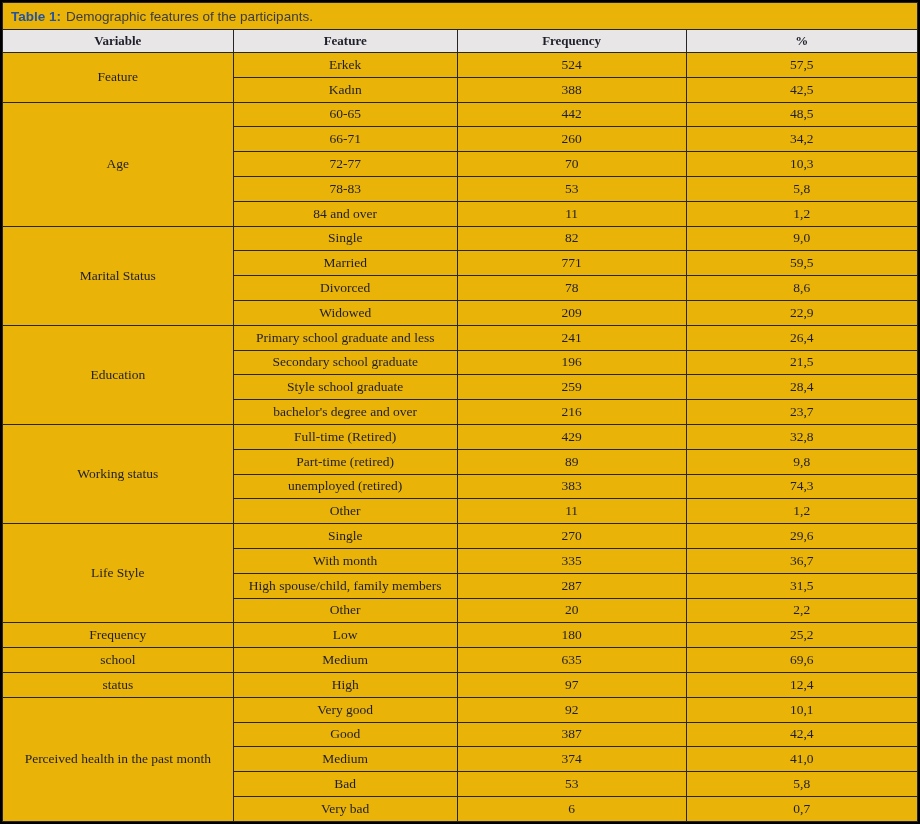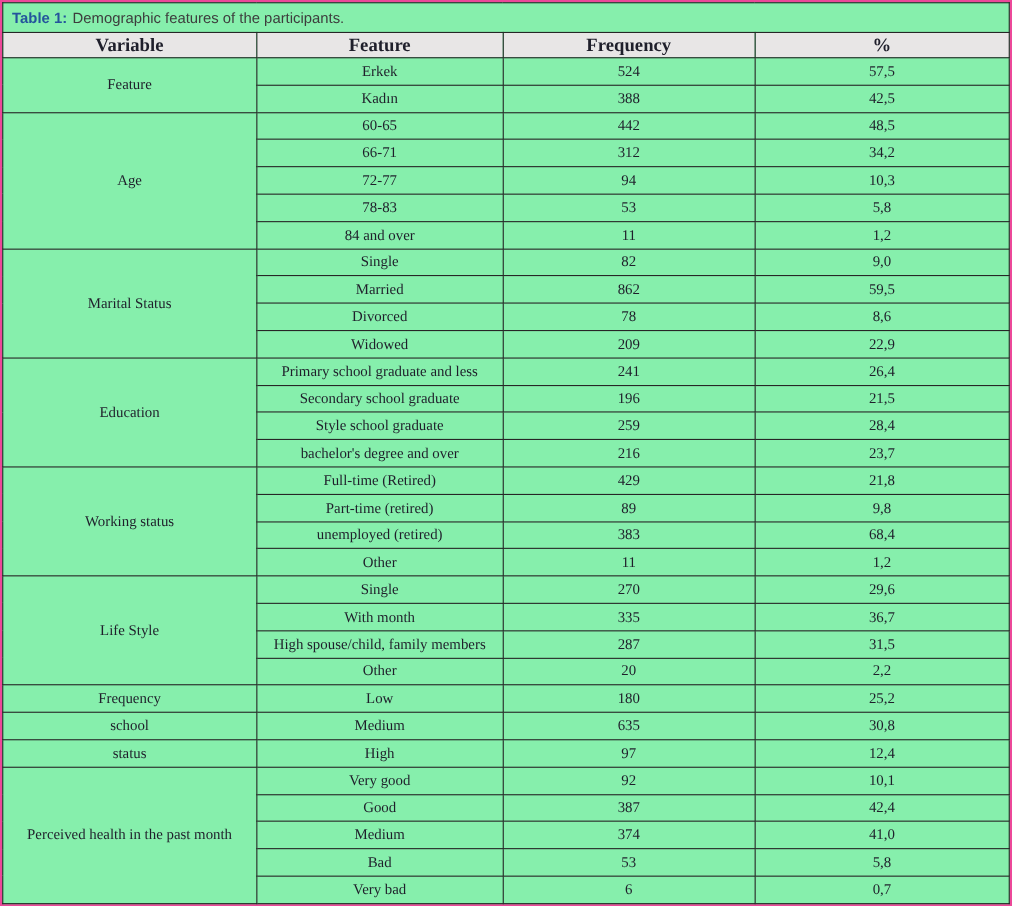--- a/index.html
+++ b/index.html
@@ -4,22 +4,22 @@
 <style>
   * { box-sizing: border-box; }
   html, body {
     margin: 0; padding: 0;
     background: #ffffff;
     width: 920px;
   }
   .table-wrap {
     width: 920px;
     height: 824px;
-    border: 2px solid #ec4899;
-    background: #86efac;
+    border: 2px solid #000000;
+    background: #eab308;
   }
   table.demo-table {
     width: 100%;
     height: 100%;
     border-collapse: collapse;
     table-layout: fixed;
     font-family: "Liberation Serif", serif;
     font-size: 13.5px;
     color: #1f1f2b;
   }
@@ -46,21 +46,21 @@
   }
   .title-label {
     color: #24549c;
     font-weight: bold;
     margin-right: 5px;
   }
   tr.header-row { height: 23px; }
   th.hdr {
     background: #e8e6e6;
     font-weight: bold;
-    font-size: 17px;
+    font-size: 13px;
     color: #1f1f2b;
   }
 </style>
 </head>
 <body>
 
 <div class="table-wrap">
   <table class="demo-table">
     <colgroup>
       <col class="c-variable">
@@ -94,47 +94,47 @@
           <td>42,5</td>
         </tr>
         <tr>
           <td rowspan="5">Age</td>
           <td>60-65</td>
           <td>442</td>
           <td>48,5</td>
         </tr>
         <tr>
           <td>66-71</td>
-          <td>312</td>
+          <td>260</td>
           <td>34,2</td>
         </tr>
         <tr>
           <td>72-77</td>
-          <td>94</td>
+          <td>70</td>
           <td>10,3</td>
         </tr>
         <tr>
           <td>78-83</td>
           <td>53</td>
           <td>5,8</td>
         </tr>
         <tr>
           <td>84 and over</td>
           <td>11</td>
           <td>1,2</td>
         </tr>
         <tr>
           <td rowspan="4">Marital Status</td>
           <td>Single</td>
           <td>82</td>
           <td>9,0</td>
         </tr>
         <tr>
           <td>Married</td>
-          <td>862</td>
+          <td>771</td>
           <td>59,5</td>
         </tr>
         <tr>
           <td>Divorced</td>
           <td>78</td>
           <td>8,6</td>
         </tr>
         <tr>
           <td>Widowed</td>
           <td>209</td>
@@ -158,31 +158,31 @@
         </tr>
         <tr>
           <td>bachelor's degree and over</td>
           <td>216</td>
           <td>23,7</td>
         </tr>
         <tr>
           <td rowspan="4">Working status</td>
           <td>Full-time (Retired)</td>
           <td>429</td>
-          <td>21,8</td>
+          <td>32,8</td>
         </tr>
         <tr>
           <td>Part-time (retired)</td>
           <td>89</td>
           <td>9,8</td>
         </tr>
         <tr>
           <td>unemployed (retired)</td>
           <td>383</td>
-          <td>68,4</td>
+          <td>74,3</td>
         </tr>
         <tr>
           <td>Other</td>
           <td>11</td>
           <td>1,2</td>
         </tr>
         <tr>
           <td rowspan="4">Life Style</td>
           <td>Single</td>
           <td>270</td>
@@ -206,21 +206,21 @@
         <tr>
           <td>Frequency</td>
           <td>Low</td>
           <td>180</td>
           <td>25,2</td>
         </tr>
         <tr>
           <td>school</td>
           <td>Medium</td>
           <td>635</td>
-          <td>30,8</td>
+          <td>69,6</td>
         </tr>
         <tr>
           <td>status</td>
           <td>High</td>
           <td>97</td>
           <td>12,4</td>
         </tr>
         <tr>
           <td rowspan="5">Perceived health in the past month</td>
           <td>Very good</td>

